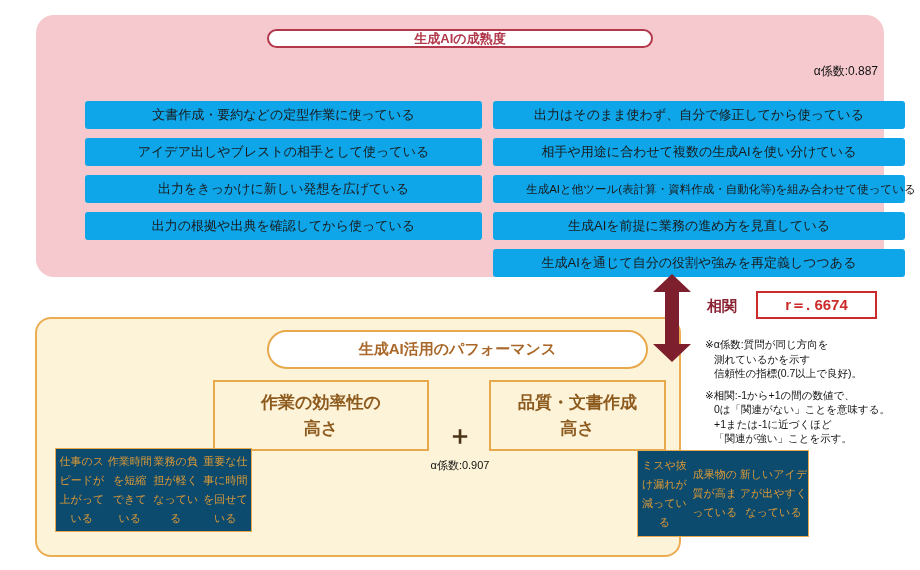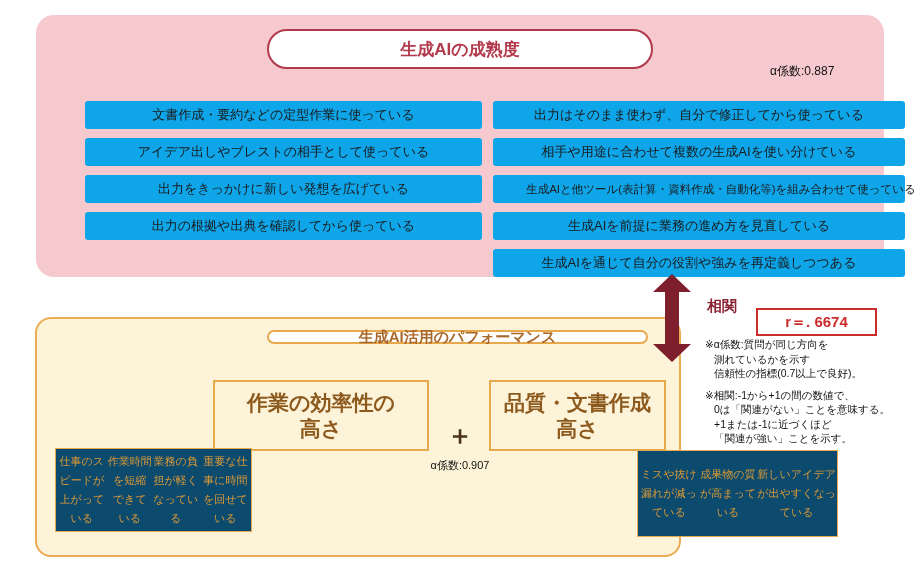--- a/index.html
+++ b/index.html
@@ -12,92 +12,92 @@
   .panel-top {
     position:absolute; left:36px; top:15px; width:848px; height:262px;
     background:#f5c9cd; border-radius:18px;
   }
   .pill {
     position:absolute; background:#ffffff; border-radius:20px;
     display:flex; align-items:center; justify-content:center;
     font-weight:bold; z-index:2; box-sizing:border-box;
   }
   .pill.maturity {
-    left:267px; top:29px; width:386px; height:40px;
-    border:2px solid #b2394b; color:#b2394b; font-size:17px;
+    left:267px; top:29px; width:386px; height:19px;
+    border:2px solid #b2394b; color:#b2394b; font-size:13px;
   }
   .alpha-top {
     position:absolute; left:770px; top:63px; width:108px;
-    font-size:12px; color:#111; z-index:2;
+    text-align:right; font-size:12px; color:#111; z-index:2;
   }
   .col { position:absolute; display:flex; flex-direction:column; gap:9px; z-index:2; }
   .col.left  { left:49px;  top:86px; width:397px; }
   .col.right { left:457px; top:86px; width:412px; }
   .item {
     height:28px; background:#0ea5e9; border-radius:3px;
     display:flex; align-items:center; justify-content:center;
     font-size:13px; color:#1a1a1a; white-space:nowrap;
   }
   .item.small { font-size:11.5px;padding-left:44px; }
 
   
   .arrow { position:absolute; left:653px; top:274px; z-index:5; line-height:0; }
   .corr-label {
     position:absolute; left:707px; top:297px; font-size:15px;
     font-weight:bold; color:#8a2433; z-index:5;
   }
   .corr-box {
-    position:absolute; left:756px; top:308px; width:121px; height:28px;
+    position:absolute; left:756px; top:291px; width:121px; height:28px;
     background:#ffffff; border:2px solid #cc2b2b; box-sizing:border-box;
     display:flex; align-items:center; justify-content:center;
     color:#cc2b2b; font-weight:bold; font-size:15px; z-index:5;
   }
 
   
   .notes {
     position:absolute; left:705px; top:337px; width:205px;
     font-size:10.5px; color:#111; line-height:14.5px; z-index:2;
   }
   .note { margin-bottom:7px; }
   .note .cont { padding-left:9px; }
 
   
   .panel-bottom {
     position:absolute; left:35px; top:317px; width:646px; height:240px;
     background:#fdf3d8; border:2px solid #ecac52; border-radius:16px;
     box-sizing:border-box; z-index:1;
   }
   .pill.performance {
-    left:267px; top:330px; width:381px; height:14px;
+    left:267px; top:330px; width:381px; height:39px;
     border:2px solid #e8a84c; color:#a9682a; font-size:15px;
   }
   .bigbox {
     position:absolute; border:2px solid #e8a84c; background:#fdf3d8;
     display:flex; align-items:center; justify-content:center; text-align:center;
-    font-weight:bold; font-size:21px; color:#8d5a1e; line-height:26px;
+    font-weight:bold; font-size:17px; color:#8d5a1e; line-height:26px;
     box-sizing:border-box; z-index:2; white-space:pre-line;
   }
   .bigbox.left  { left:213px; top:380px; width:216px; height:71px; }
   .bigbox.right { left:489px; top:380px; width:177px; height:71px; }
   .plus {
     position:absolute; left:432px; top:418px; width:56px; text-align:center;
     font-size:26px; font-weight:bold; color:#4a3418; z-index:2;
   }
   .alpha-bottom {
     position:absolute; left:412px; top:458px; width:96px; text-align:center;
     font-size:11px; color:#111; z-index:2;
   }
   .subbox {
     position:absolute; background:#0c4a6e; border:1.5px solid #e8a84c;
     display:flex; flex-direction:row; align-items:center; justify-content:center;
     font-size:11px; color:#dd9a36; line-height:19px; text-align:center;
     z-index:3; box-sizing:border-box;
   }
   .subbox.left  { left:55px;  top:448px; width:197px; height:84px; }
-  .subbox.right { left:637px; top:450px; width:201px; height:87px; }
+  .subbox.right { left:637px; top:450px; width:172px; height:87px; }
 </style>
 </head>
 <body>
 
 <div class="panel-top">
   <div class="col left">
     <div class="item">文書作成・要約などの定型作業に使っている</div>
     <div class="item">アイデア出しやブレストの相手として使っている</div>
     <div class="item">出力をきっかけに新しい発想を広げている</div>
     <div class="item">出力の根拠や出典を確認してから使っている</div>

